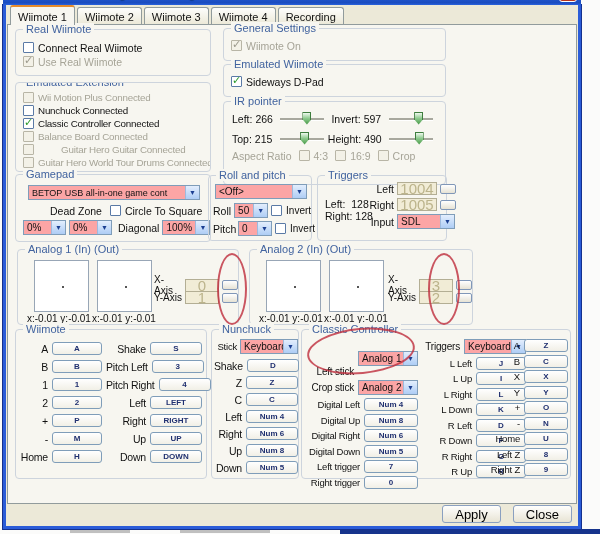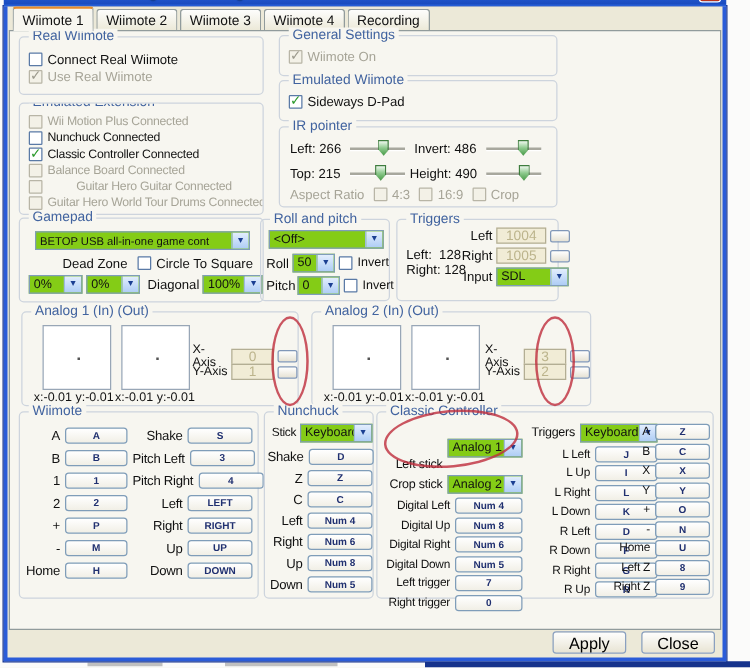--- a/index.html
+++ b/index.html
@@ -38,32 +38,32 @@
   .cb{width:11px;height:11px;border:1px solid #5a7aa6;background:#fff;position:relative;
       box-sizing:border-box;border-radius:1px;flex:none;}
   .cbrow.checked .cb::after{content:"\2713";position:absolute;left:0px;top:-3px;font-size:11px;
       font-weight:bold;color:#2b9a2b;}
   .cbrow.disabled .cb{border-color:#b8b5a6;background:#f3f1e7;}
   .cbrow.disabled .cb::after{color:#9b998c;}
   .cblabel{white-space:nowrap;}
   .cbrow.disabled .cblabel{color:#a6a497;}
   .dim{color:#a6a497;}
   
-  .combo{height:15px;background:#84cc16;border:1px solid #7f9db9;box-sizing:border-box;display:flex;
+  .combo{height:15px;background:#fca5a5;border:1px solid #7f9db9;box-sizing:border-box;display:flex;
          align-items:center;overflow:hidden;flex:none;}
   .combo .cval{flex:1;padding:0 2px 0 3px;font-size:10px;white-space:nowrap;overflow:hidden;}
   .combo .carr{width:13px;align-self:stretch;background:linear-gradient(180deg,#e3eefd,#aecdf5);
          border-left:1px solid #9ebade;color:#1b3f92;font-size:7px;display:flex;align-items:center;
          justify-content:center;flex:none;}
   
   .key{height:13px;background:linear-gradient(180deg,#ffffff,#f1efe6);border:1px solid #7f9db9;
        border-radius:3px;box-sizing:border-box;color:#203070;font-size:8px;font-weight:bold;
        display:flex;align-items:center;justify-content:center;white-space:nowrap;flex:none;}
   
-  .dfield{height:13px;background:#f1ecd6;border:1px solid #b3ae94;color:#bcb48c;font-size:11px;
+  .dfield{height:13px;background:#f1ecd6;border:1px solid #b3ae94;color:#bcb48c;font-size:15px;
           text-align:center;line-height:12px;box-sizing:border-box;flex:none;}
   .mini{width:16px;height:10px;background:linear-gradient(#fff,#e6e2d4);border:1px solid #8097b8;
         border-radius:2px;box-sizing:border-box;flex:none;}
   
   .slider{position:relative;width:44px;height:14px;flex:none;}
   .slider .track{position:absolute;left:0;right:0;top:6px;height:2px;background:#a8a89e;
         box-shadow:0 1px 0 #fff;}
   .slider .thumb{position:absolute;top:0;width:9px;height:13px;
         background:linear-gradient(180deg,#eef8ee,#8cc98c 50%,#4d9e4d);border:1px solid #3e7d3e;
         box-sizing:border-box;clip-path:polygon(0 0,100% 0,100% 60%,50% 100%,0 60%);}
@@ -223,31 +223,31 @@
         <span class="gtitle">Emulated Wiimote</span>
         <div style="padding-top:9px;">
 
             <div class="cbrow checked">
               <span class="cb"></span>
               <span class="cblabel">Sideways D-Pad</span>
             </div>
           </div>
       </div>
 
-      <div class="group" style="left:215px;top:76px;width:223px;height:65px;">
+      <div class="group" style="left:215px;top:76px;width:223px;height:84px;">
         <span class="gtitle">IR pointer</span>
         <div class="ir-row" style="margin-top:8px;">
           <span class="ir-lab">Left:</span>
           <span class="ir-val">266</span>
           <div class="slider">
               <div class="track"></div>
               <div class="thumb" style="left:50%;"></div>
             </div>
           <span class="ir-lab" style="margin-left:4px;">Invert:</span>
-          <span class="ir-val">486</span>
+          <span class="ir-val">597</span>
           <div class="slider">
               <div class="track"></div>
               <div class="thumb" style="left:58%;"></div>
             </div>
         </div>
         <div class="ir-row">
           <span class="ir-lab">Top:</span>
           <span class="ir-val">215</span>
           <div class="slider">
               <div class="track"></div>

